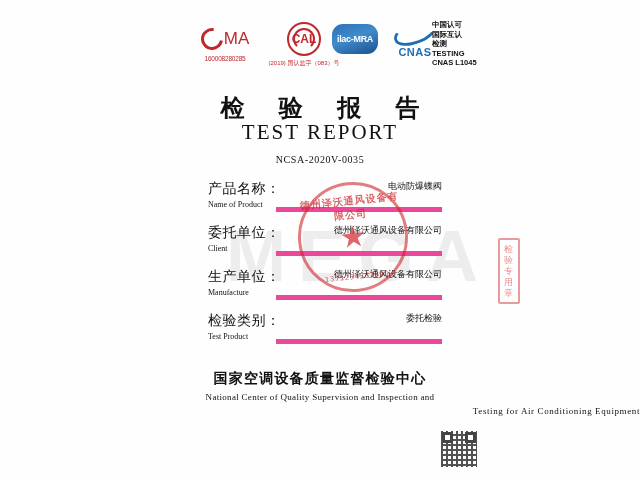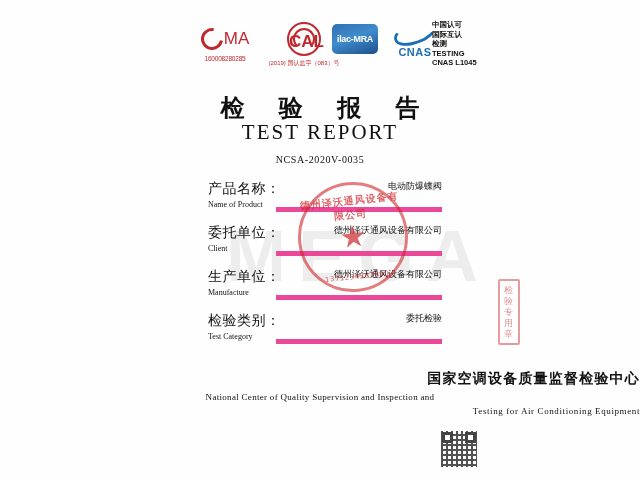--- a/index.html
+++ b/index.html
@@ -94,21 +94,21 @@
     border: 2px solid #c0282d;
     border-radius: 50%;
     border-bottom-color: transparent;
     box-sizing: border-box;
   }
   .cal-inner-text {
     position: absolute;
     left: 0; top: 8px;
     width: 100%;
     font-family: "Liberation Sans", sans-serif;
-    font-size: 17px;
+    font-size: 12px;
     font-weight: bold;
     color: #c0282d;
   }
   .cal-code {
     font-family: "Liberation Sans", sans-serif;
     font-size: 6px;
     color: #c0282d;
     margin-top: 3px;
     white-space: nowrap;
   }
@@ -117,21 +117,21 @@
     position: absolute;
     left: 330px;
     top: 16px;
     width: 50px;
     text-align: center;
   }
   .ilac-box {
     width: 46px;
     height: 30px;
     margin: 0 auto;
-    border-radius: 5px;
+    border-radius: 11px;
     background: linear-gradient(160deg, #2f6fb5 0%, #3f8ccc 45%, #1d4f8c 100%);
     color: #fff;
     font-family: "Liberation Sans", sans-serif;
     font-size: 9px;
     font-weight: bold;
     display: flex;
     align-items: center;
     justify-content: center;
     letter-spacing: -0.3px;
   }
@@ -260,21 +260,21 @@
     padding-bottom: 12px;
     white-space: nowrap;
     overflow: hidden;
   }
 
   
   .org-cn {
     position: absolute;
     left: 0; top: 370px;
     width: 640px;
-    text-align: right;
+    text-align: center;
     font-family: "DejaVu Sans", sans-serif;
     font-size: 14px;
     font-weight: bold;
     letter-spacing: 1.2px;
     color: #111;
   }
   .org-en1 {
     position: absolute;
     left: 0; top: 392px;
     width: 640px;
@@ -364,21 +364,20 @@
     border: 2px solid rgba(205,35,40,0.45);
     border-radius: 2px;
     color: rgba(205,35,40,0.5);
     font-family: "DejaVu Sans", sans-serif;
     font-size: 9px;
     line-height: 11px;
     text-align: center;
     padding-top: 4px;
     box-sizing: border-box;
     letter-spacing: 1px;
-    margin-top: 41px;
   }
 
   
   .qr {
     position: absolute;
     left: 440px;
     top: 430px;
     width: 36px;
     height: 36px;
     background-image:
@@ -468,21 +467,21 @@
       <div class="field-label">
         <div class="cn">生产单位：</div>
         <div class="en">Manufacture</div>
       </div>
       <div class="field-value">德州泽沃通风设备有限公司</div>
     </div>
 
     <div class="field-row">
       <div class="field-label">
         <div class="cn">检验类别：</div>
-        <div class="en">Test Category</div>
+        <div class="en">Test Product</div>
       </div>
       <div class="field-value">委托检验</div>
     </div>
 
   </div>
 
   <div class="seal">
     <div class="seal-top">德州泽沃通风设备有限公司</div>
     <div class="star">★</div>
     <div class="seal-bottom">1371234567890</div>

